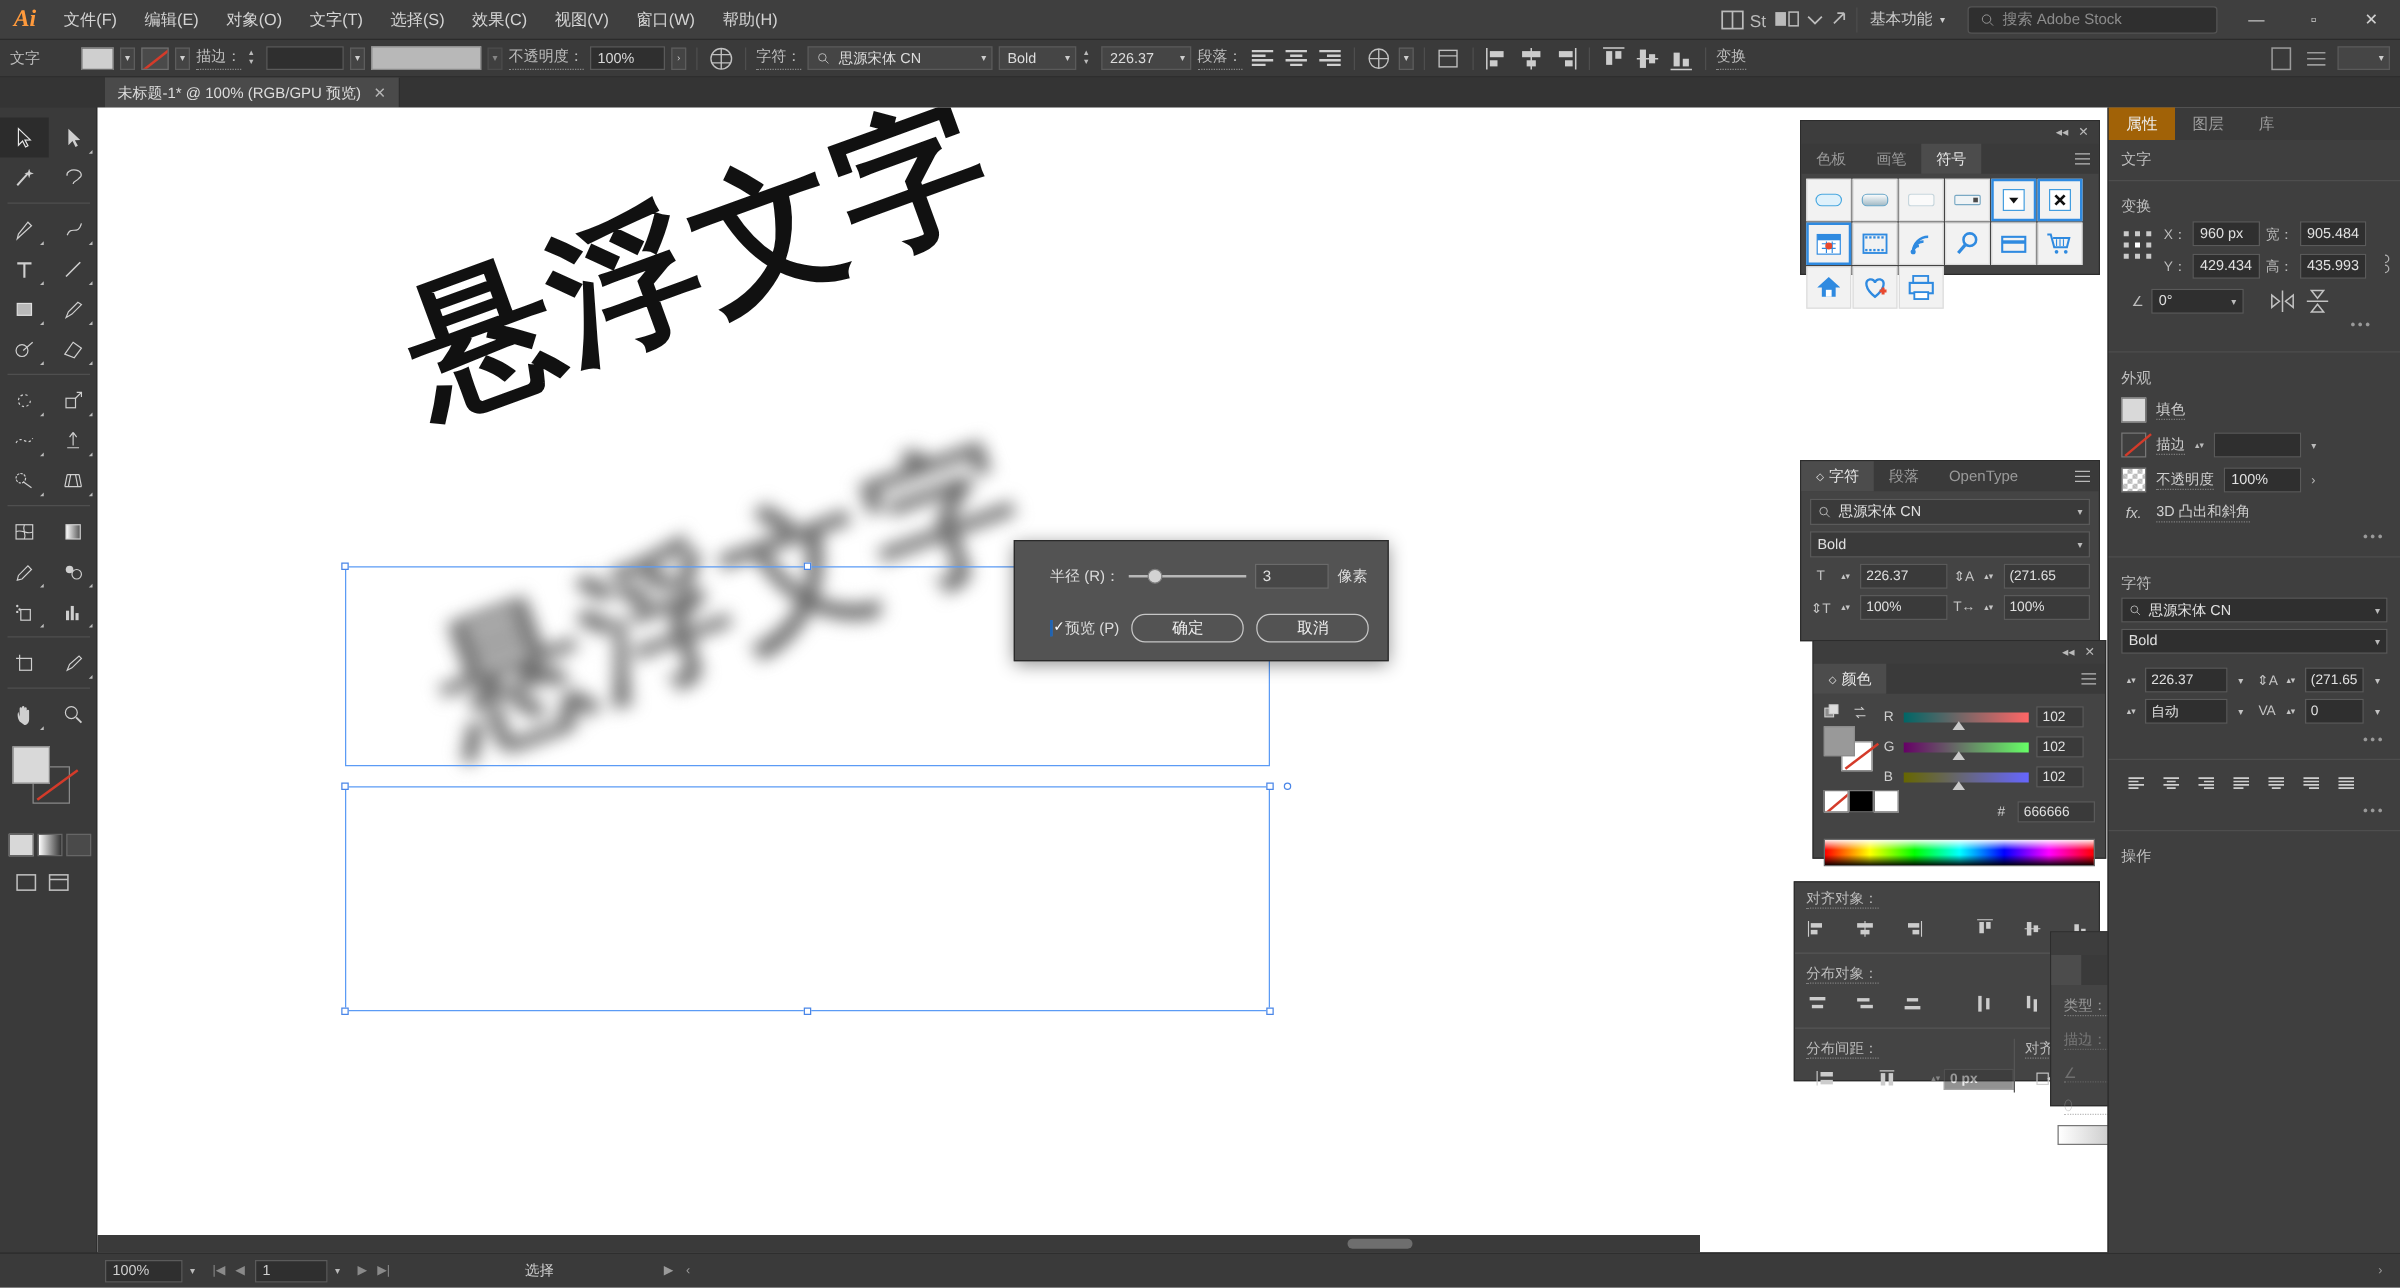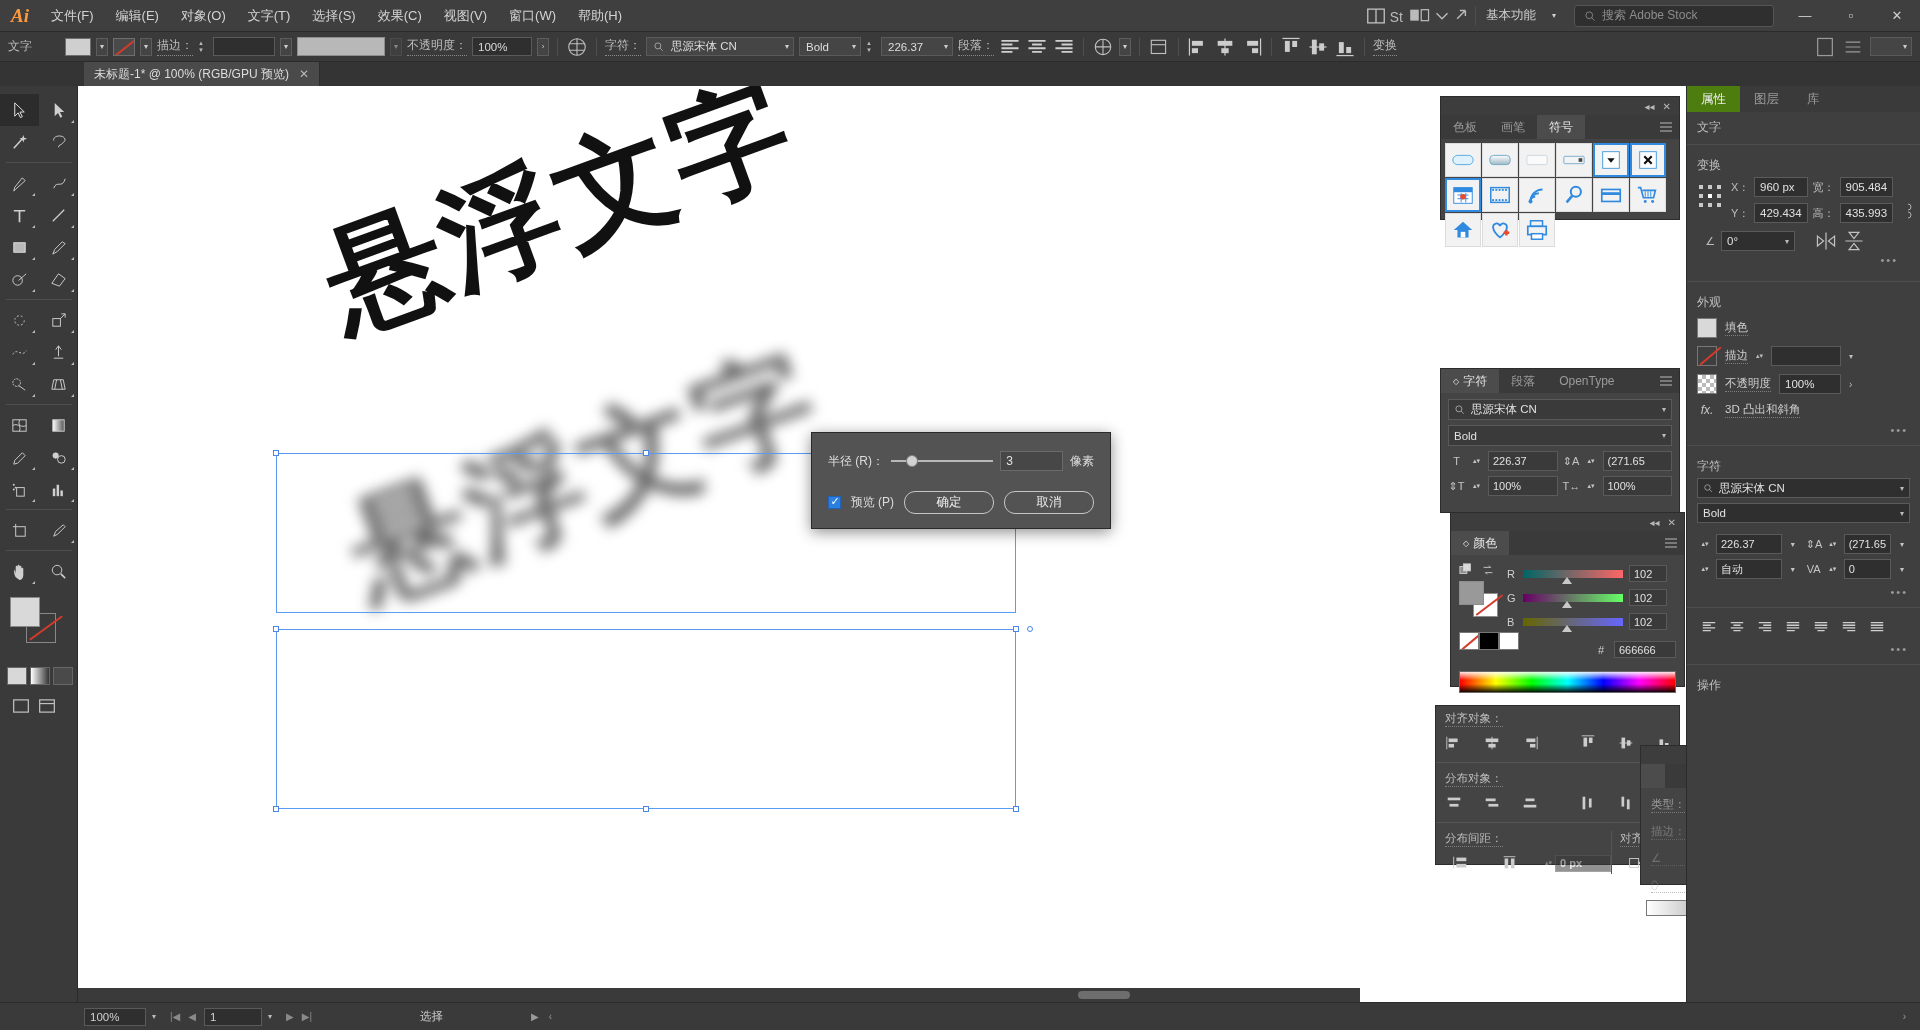--- a/index.html
+++ b/index.html
@@ -21,21 +21,21 @@
   .ai-logo {
     width:40px; height:32px; display:flex; align-items:center; justify-content:center;
     color:#ff9a3c; font-weight:bold; font-size:19px; font-style:italic;
     font-family:"Liberation Serif",serif;
   }
   .menu-item {
     padding:0 11px; height:32px; line-height:32px; font-size:13px; color:#d4d4d4;
     white-space:nowrap;
   }
   .mb-right { margin-left:auto; display:flex; align-items:center; height:32px; }
-  .ws-btn { display:flex; align-items:center; gap:16px; padding:0 10px; font-size:12.5px; color:#cfcfcf;
+  .ws-btn { display:flex; align-items:center; gap:6px; padding:0 10px; font-size:12.5px; color:#cfcfcf;
             border-left:1px solid #4d4d4d; height:20px; }
   .stock-search {
     display:flex; align-items:center; gap:6px; margin:0 8px; padding:3px 9px;
     background:#2f2f2f; border:1px solid #555; border-radius:3px; width:200px; height:22px;
     color:#8d8d8d; font-size:12px;
   }
   .win-btns { display:flex; height:32px; }
   .win-btn { width:46px; height:32px; display:flex; align-items:center; justify-content:center;
              color:#d0d0d0; font-size:13px; }
 
@@ -117,21 +117,21 @@
   
   .dialog {
     position:absolute; left:811px; top:432px; width:300px;
     background:#535353; border:1px solid #2a2a2a; box-shadow:0 3px 14px rgba(0,0,0,.45);
     z-index:40;
   }
   .dlg-title {
     background:#ffffff; color:#262626; height:30px; display:flex; align-items:center;
     padding:0 12px; font-size:13.5px;
   }
-  .dlg-body { padding:18px 16px 14px; }
+  .dlg-body { padding:18px 16px 14px;margin-left:12px; }
   .dlg-row { display:flex; align-items:center; gap:7px; }
   .dlg-label { font-size:12px; color:#dcdcdc; white-space:nowrap; }
   .slider { position:relative; width:105px; height:14px; display:flex; align-items:center; }
   .slider .track { width:100%; height:1.5px; background:#b8b8b8; }
   .slider .knob { position:absolute; left:15px; width:12px; height:12px; border-radius:50%;
                   background:#d2d2d2; border:1px solid #7e7e7e; }
   .dlg-input {
     width:64px; height:20px; background:#474747; border:1px solid #6a6a6a;
     color:#e2e2e2; font-size:12px; display:flex; align-items:center; padding:0 5px;
   }
@@ -215,21 +215,21 @@
   .gr-strip { position:absolute; left:1646px; top:900px; width:160px; height:16px;
               background:linear-gradient(to right,#ffffff,#3a3a3a); border:1px solid #777; }
 
   
   .propdock {
     position:absolute; right:0; top:86px; width:234px; bottom:28px;
     background:#3f3f3f; border-left:1px solid #2b2b2b;
   }
   .pd-tabs { display:flex; height:26px; background:#3a3a3a; }
   .pd-tab { padding:0 14px; display:flex; align-items:center; font-size:12.5px; color:#9c9c9c; }
-  .pd-tab.active { background:#4d7c0f; color:#eee; }
+  .pd-tab.active { background:#a16207; color:#eee; }
   .pd-sec-title { font-size:12px; color:#bfbfbf; padding:7px 10px 3px; }
   .pd-hr { height:1px; background:#4e4e4e; margin:5px 0; }
   .pd-pad { padding:0 10px 6px; }
   .pd-lab { font-size:11px; color:#bdbdbd; text-align:right; }
   .pd-inp { height:20px; background:#2f2f2f; border:1px solid #5a5a5a; font-size:11.5px;
             color:#e0e0e0; display:flex; align-items:center; padding:0 5px; }
   .pd-row { display:flex; align-items:center; gap:8px; padding:4px 10px; }
   .pd-sw { width:20px; height:20px; background:#d9d9d9; border:1px solid #777; }
   .pd-sw.none { background:#3f3f3f; position:relative; }
   .pd-sw.none:after{content:"";position:absolute;left:-1px;top:8px;width:27px;height:2px;background:#d43b2a;transform:rotate(-40deg);}

